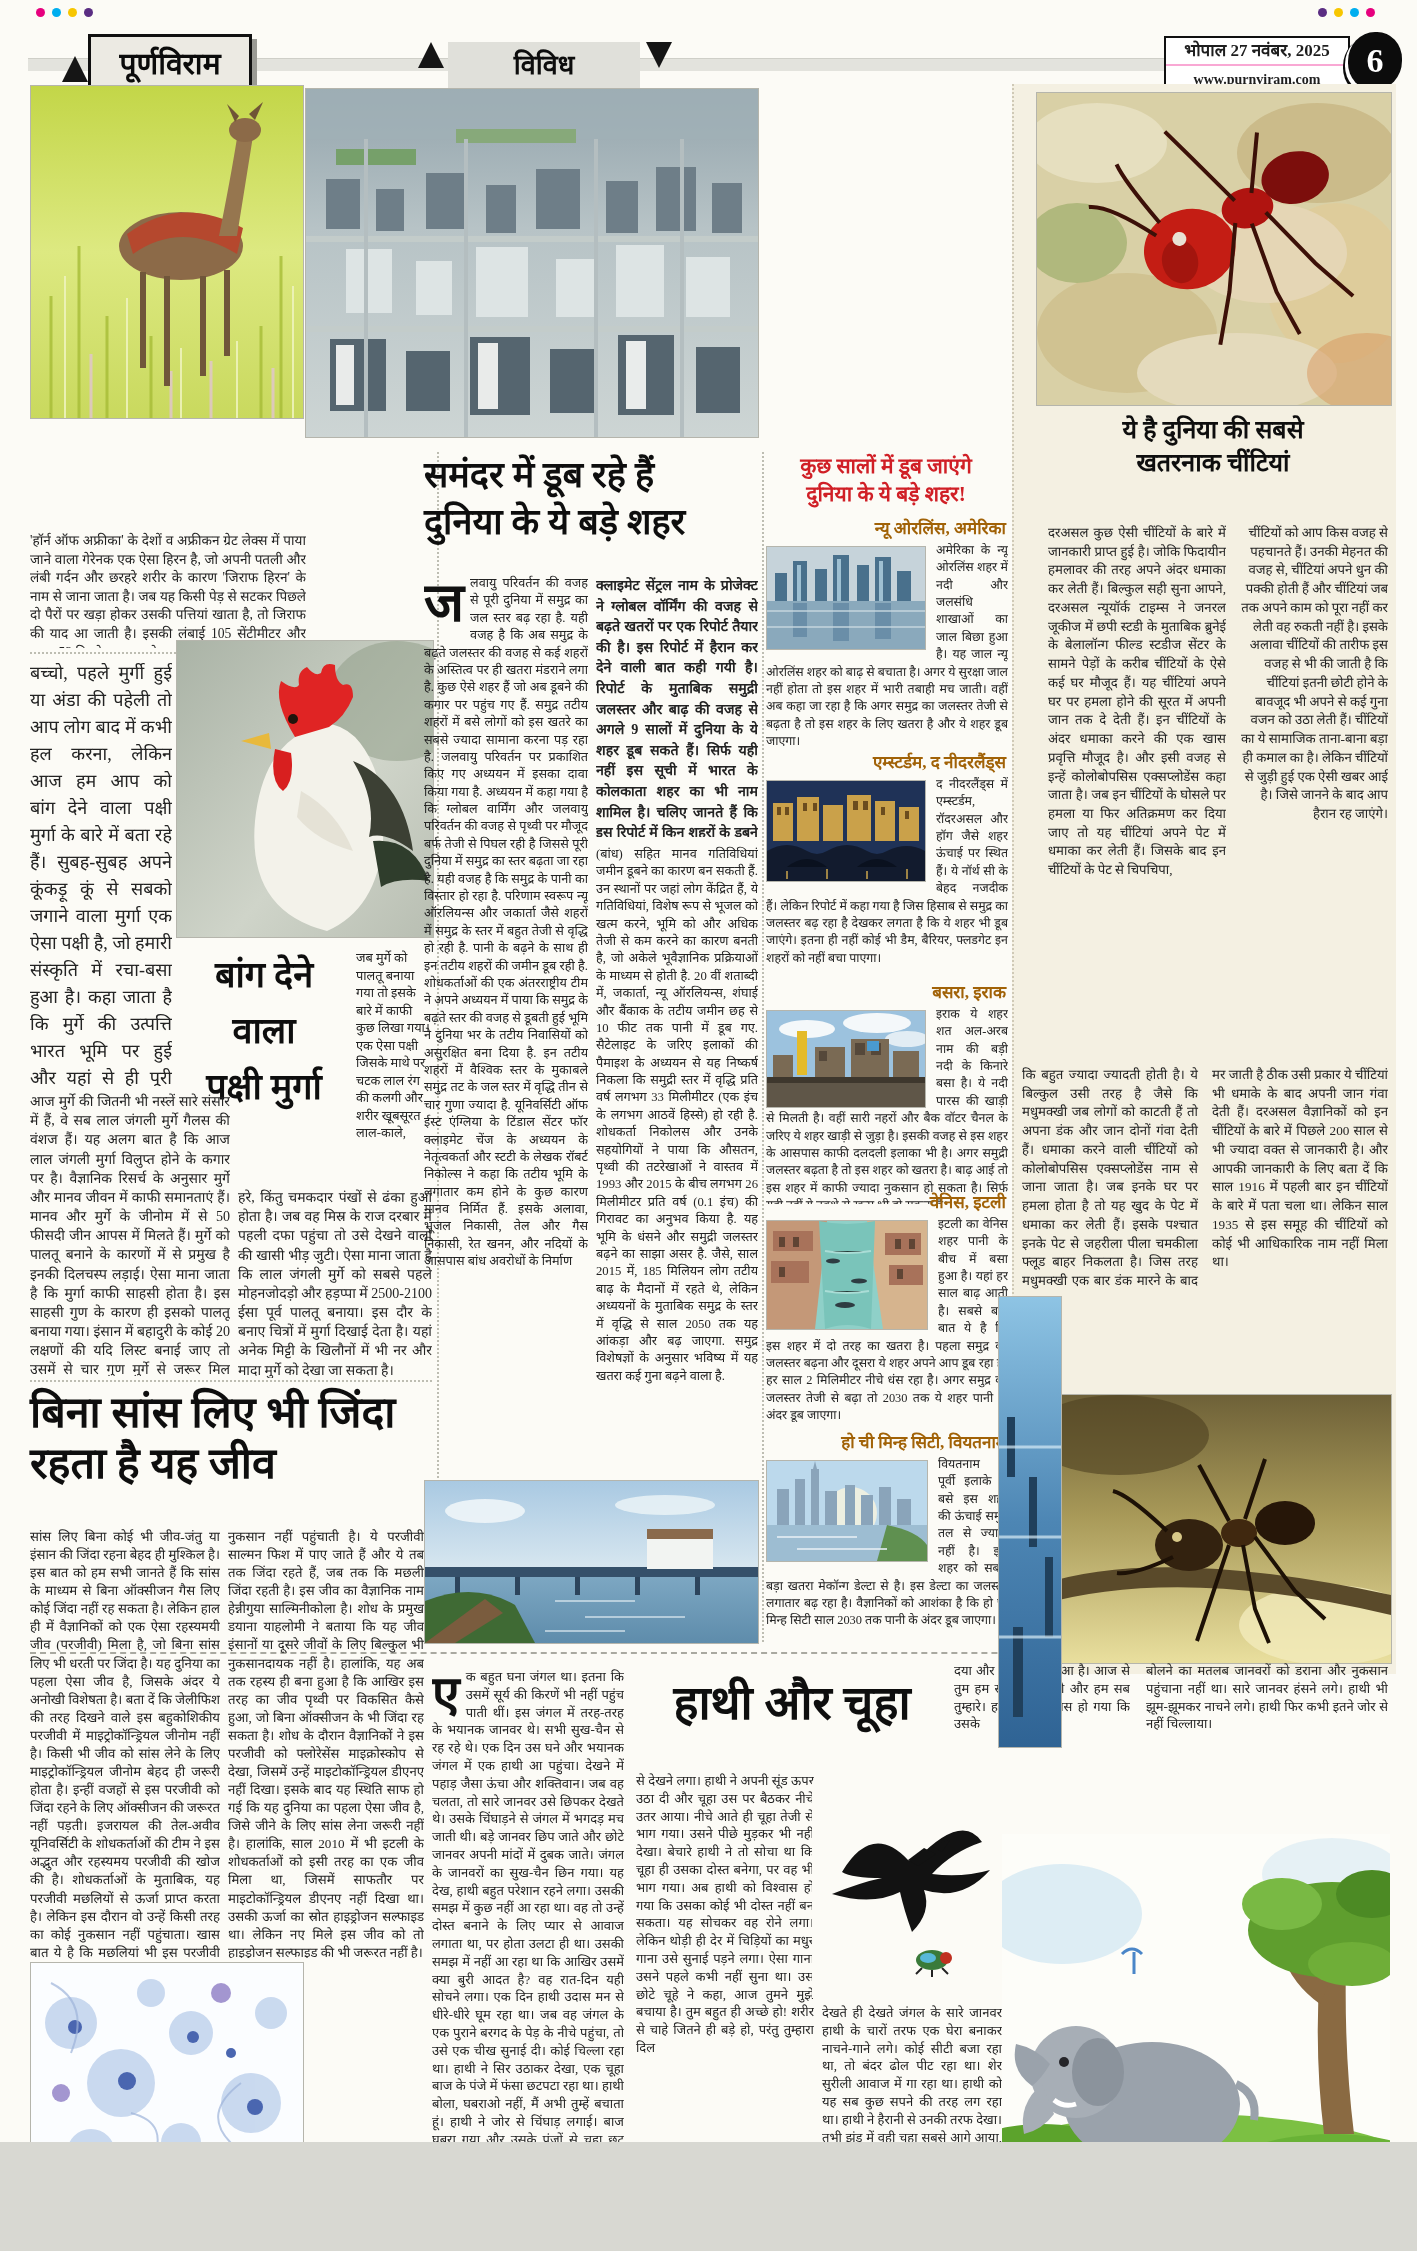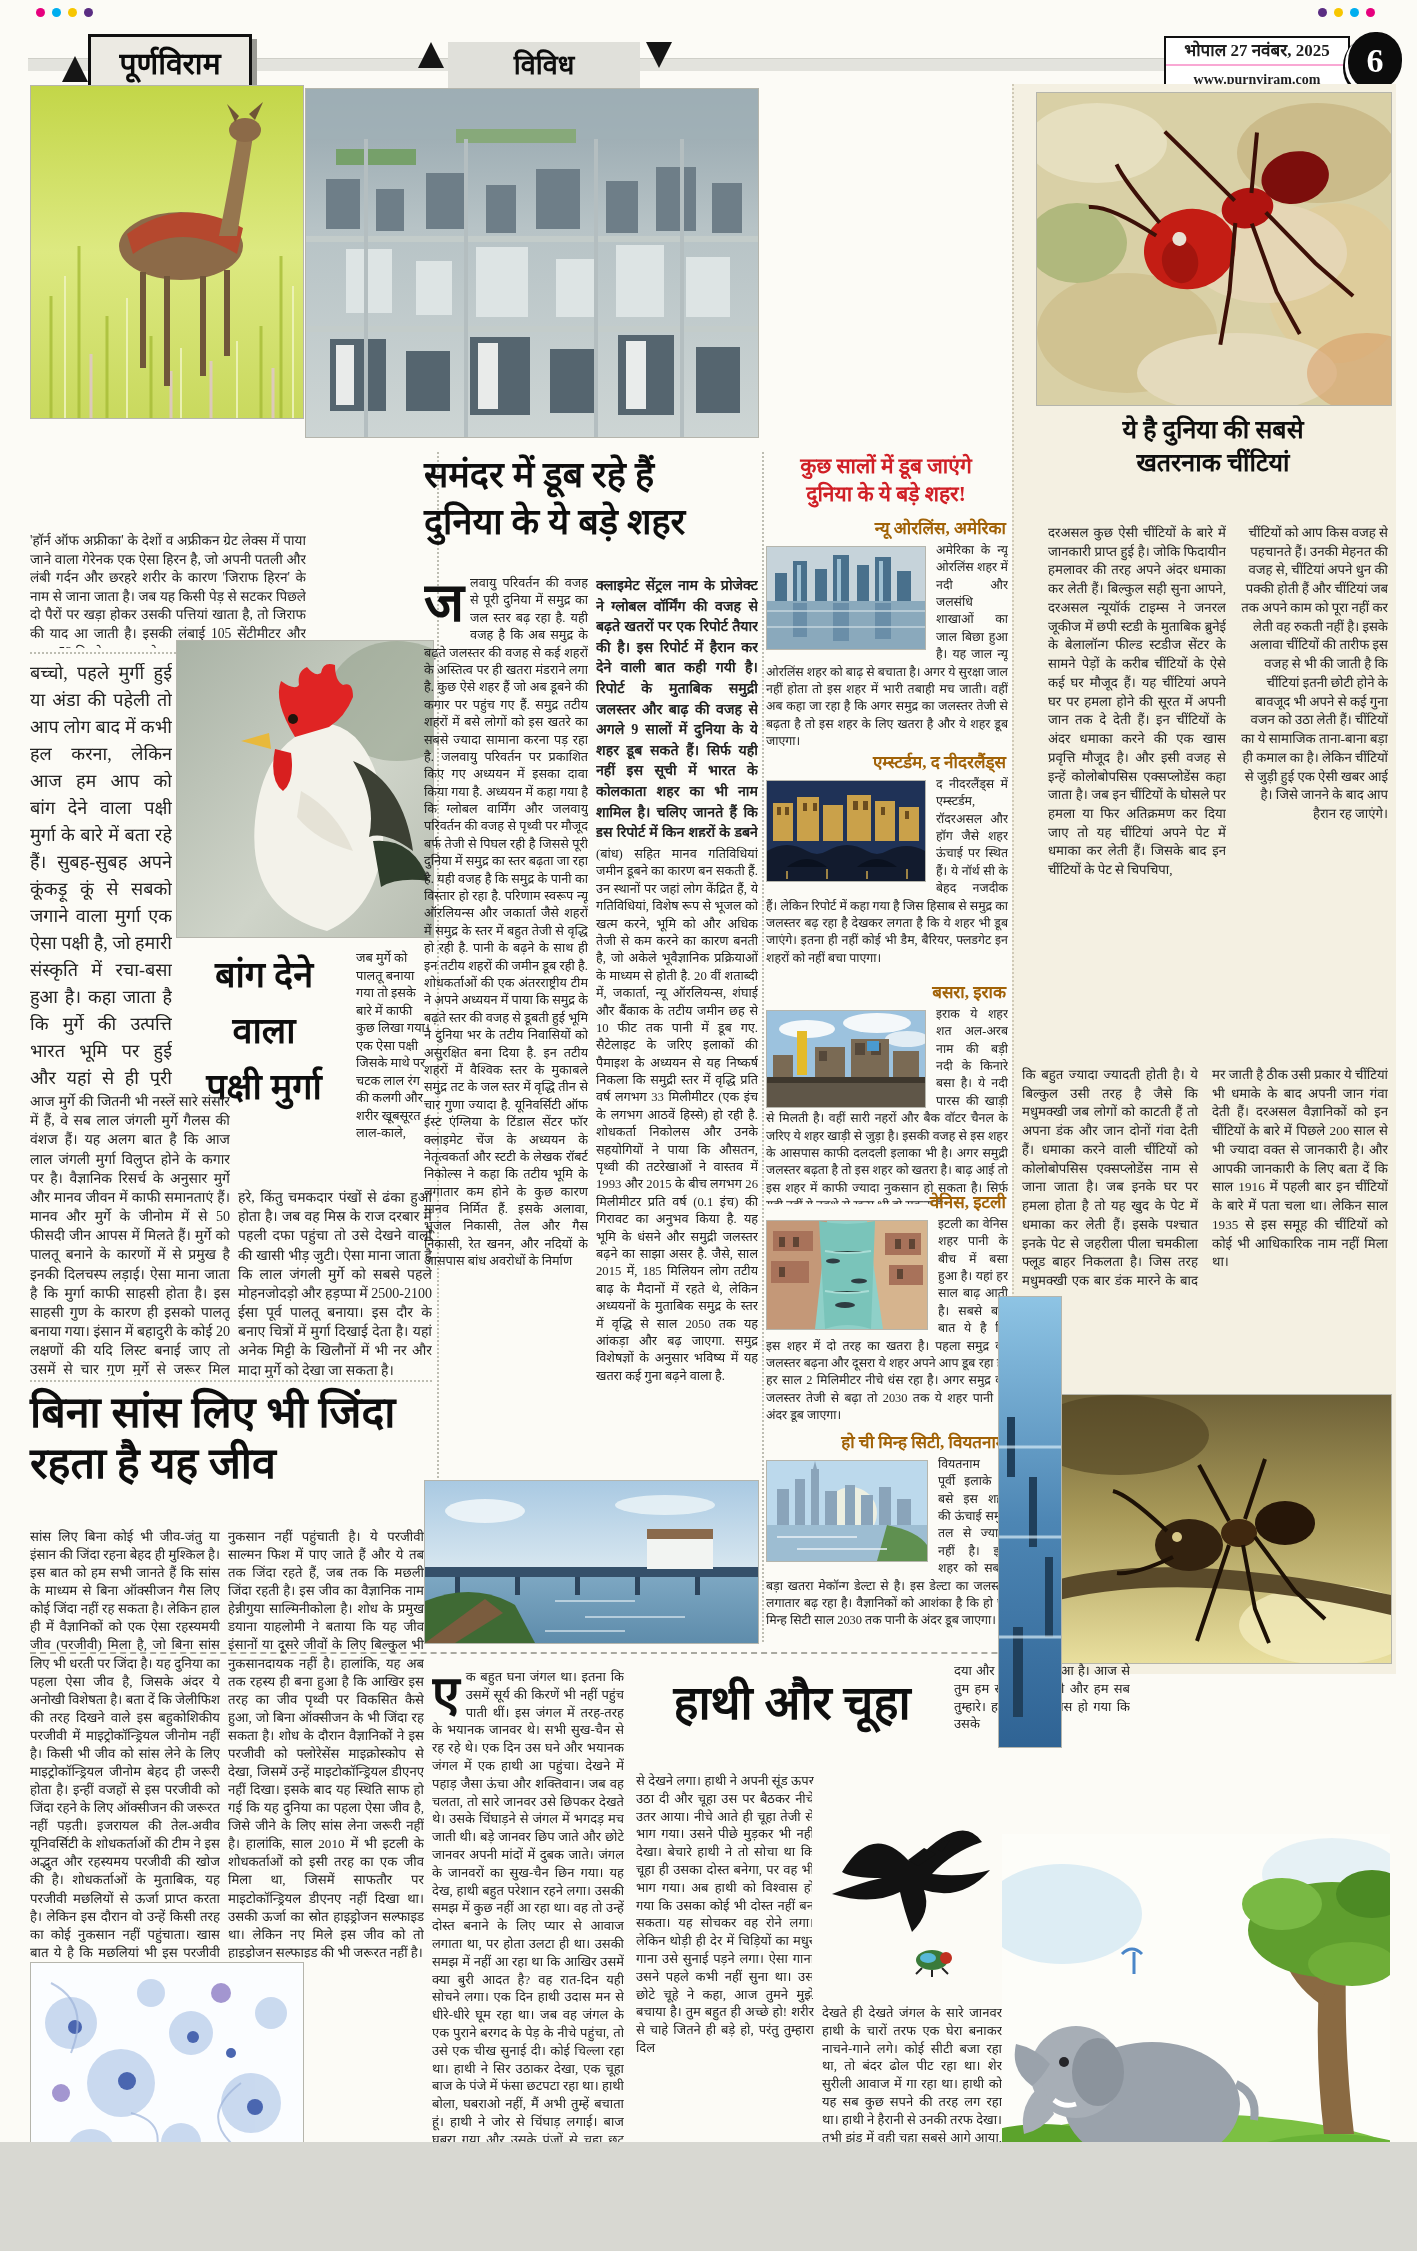--- a/index.html
+++ b/index.html
@@ -571,20 +571,21 @@
 
   <div class="body-txt" style="left:432px;top:1668px;width:192px;height:545px;font-size:13px;">
     <span class="dropcap" style="font-size:50px;">ए</span><span>क बहुत घना जंगल था। इतना कि उसमें सूर्य की किरणें भी नहीं पहुंच पाती थीं। इस जंगल में तरह-तरह के भयानक जानवर थे। सभी सुख-चैन से रह रहे थे। एक दिन उस घने और भयानक जंगल में एक हाथी आ पहुंचा। देखने में पहाड़ जैसा ऊंचा और शक्तिवान। जब वह चलता, तो सारे जानवर उसे छिपकर देखते थे। उसके चिंघाड़ने से जंगल में भगदड़ मच जाती थी। बड़े जानवर छिप जाते और छोटे जानवर अपनी मांदों में दुबक जाते। जंगल के जानवरों का सुख-चैन छिन गया। यह देख, हाथी बहुत परेशान रहने लगा। उसकी समझ में कुछ नहीं आ रहा था। वह तो उन्हें दोस्त बनाने के लिए प्यार से आवाज लगाता था, पर होता उलटा ही था। उसकी समझ में नहीं आ रहा था कि आखिर उसमें क्या बुरी आदत है? वह रात-दिन यही सोचने लगा। एक दिन हाथी उदास मन से धीरे-धीरे घूम रहा था। जब वह जंगल के एक पुराने बरगद के पेड़ के नीचे पहुंचा, तो उसे एक चीख सुनाई दी। कोई चिल्ला रहा था। हाथी ने सिर उठाकर देखा, एक चूहा बाज के पंजे में फंसा छटपटा रहा था। हाथी बोला, घबराओ नहीं, मैं अभी तुम्हें बचाता हूं। हाथी ने जोर से चिंघाड़ लगाई। बाज घबरा गया और उसके पंजों से चूहा छूट गया। लेकिन मरता क्या न करता! चूहा डर भूल गया और हाथी को उम्मीद भरी आंखों</span>
   </div>
   <div class="hl center" style="left:636px;top:1676px;width:312px;font-size:47px;">
     <div>हाथी और चूहा</div>
   </div>
   <div class="body-txt" style="left:636px;top:1772px;width:178px;height:440px;font-size:13px;">से देखने लगा। हाथी ने अपनी सूंड ऊपर उठा दी और चूहा उस पर बैठकर नीचे उतर आया। नीचे आते ही चूहा तेजी से भाग गया। उसने पीछे मुड़कर भी नहीं देखा। बेचारे हाथी ने तो सोचा था कि चूहा ही उसका दोस्त बनेगा, पर वह भी भाग गया। अब हाथी को विश्वास हो गया कि उसका कोई भी दोस्त नहीं बन सकता। यह सोचकर वह रोने लगा। लेकिन थोड़ी ही देर में चिड़ियों का मधुर गाना उसे सुनाई पड़ने लगा। ऐसा गाना उसने पहले कभी नहीं सुना था। उस छोटे चूहे ने कहा, आज तुमने मुझे बचाया है। तुम बहुत ही अच्छे हो! शरीर से चाहे जितने ही बड़े हो, परंतु तुम्हारा दिल</div>
   <div class="body-txt" style="left:822px;top:2004px;width:180px;height:208px;font-size:13px;">देखते ही देखते जंगल के सारे जानवर हाथी के चारों तरफ एक घेरा बनाकर नाचने-गाने लगे। कोई सीटी बजा रहा था, तो बंदर ढोल पीट रहा था। शेर सुरीली आवाज में गा रहा था। हाथी को यह सब कुछ सपने की तरह लग रहा था। हाथी ने हैरानी से उनकी तरफ देखा। तभी झुंड में वही चूहा सबसे आगे आया, जिसे हाथी ने बचाया था।</div>
   <div class="body-txt" style="left:954px;top:1662px;width:176px;height:132px;font-size:13px;">दया और प्रेम से भरा हुआ है। आज से तुम हम सबके दोस्त हो और हम सब तुम्हारे। हाथी को विश्वास हो गया कि उसके</div>
+  <div class="body-txt" style="left:1146px;top:1662px;width:242px;height:140px;font-size:13px;">बोलने का मतलब जानवरों को डराना और नुकसान पहुंचाना नहीं था। सारे जानवर हंसने लगे। हाथी भी झूम-झूमकर नाचने लगे। हाथी फिर कभी इतने जोर से नहीं चिल्लाया।</div>
 
   <div class="illus" style="left:812px;top:1782px;width:196px;height:216px;">
     <svg viewBox="0 0 196 216" preserveAspectRatio="none">
       <rect width="196" height="216" fill="#fcfbf6"></rect>
       <g fill="#121212">
         <path d="M30 90 Q60 40 96 78 Q100 80 104 78 Q150 30 170 60 Q140 70 120 92 Q150 96 178 88 Q150 120 112 108 Q120 130 100 150 Q92 128 88 110 Q60 124 20 112 Q50 100 70 96 Q40 96 30 90 Z"></path>
         <path d="M96 78 L112 66 L124 72 L106 84 Z"></path>
         <path d="M120 64 L138 58 L130 70 Z"></path>
       </g>
       <g transform="translate(120 178)">

